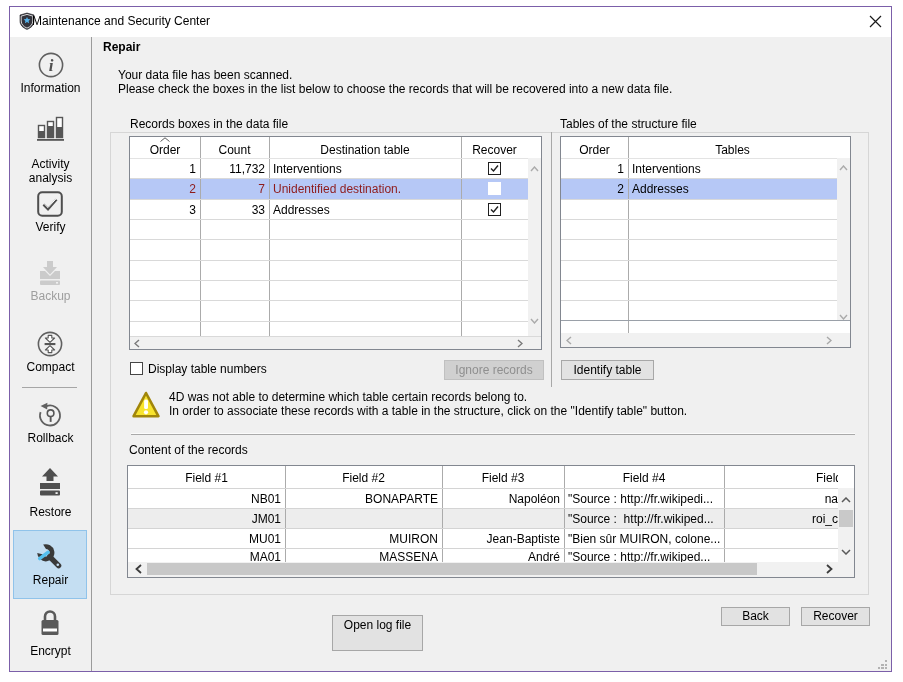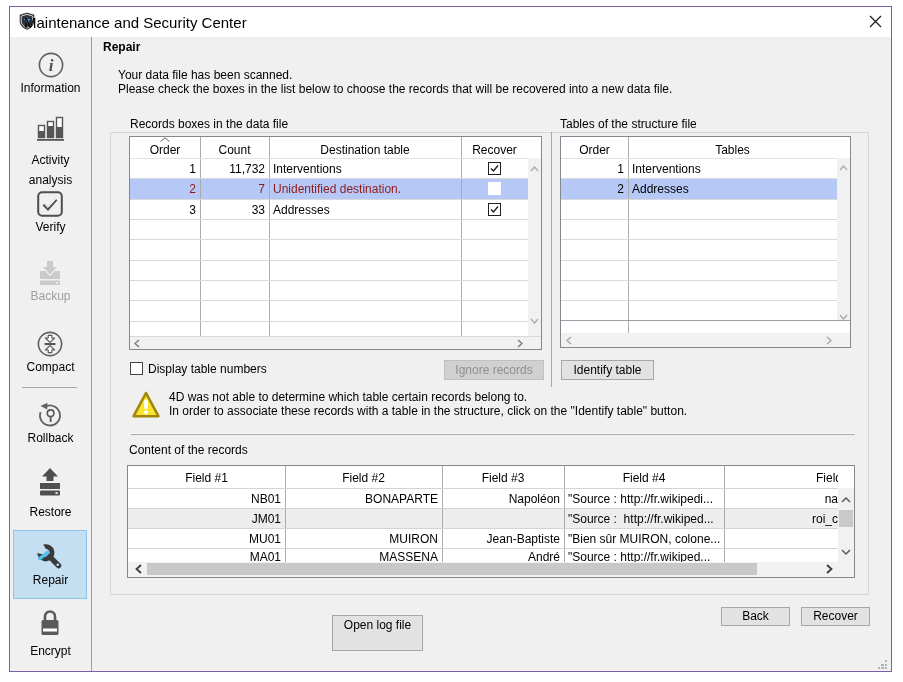--- a/index.html
+++ b/index.html
@@ -17,21 +17,21 @@
 </head>
 <body>
 <div id="frame"></div>
 <div id="titlebar"></div>
 
 <svg class="abs" style="left:19px;top:12px" width="16" height="18" viewBox="0 0 16 18">
   <path d="M8 1 L15 3 L15 9 C15 13 12 16 8 17.4 C4 16 1 13 1 9 L1 3 Z" fill="#33333b" stroke="#1c1c22" stroke-width="0.6"></path>
   <path d="M8 2.4 L13.8 4.1 L13.8 9 C13.8 12.3 11.4 14.9 8 16.1 C4.6 14.9 2.2 12.3 2.2 9 L2.2 4.1 Z" fill="none" stroke="#e8e8e8" stroke-width="0.9"></path>
   <path d="M8 5 L9 7.1 L11.3 7.3 L9.6 8.9 L10.1 11.2 L8 10 L5.9 11.2 L6.4 8.9 L4.7 7.3 L7 7.1 Z" fill="#55b1e8"></path>
 </svg>
-<div class="abs" style="left:24px;top:14px;font-size:15px">Maintenance and Security Center</div>
+<div class="abs" style="left:32px;top:14px;font-size:12px">Maintenance and Security Center</div>
 <svg class="abs" style="left:869px;top:15px" width="13" height="13" viewBox="0 0 13 13">
   <path d="M1 1 L12 12 M12 1 L1 12" stroke="#1a1a1a" stroke-width="1.2"></path>
 </svg>
 
 <div class="vline" style="left:91px;top:37px;height:634px;background:#9b9b9b"></div>
 
 <svg class="abs" style="left:38px;top:52px" width="26" height="26" viewBox="0 0 26 26">
   <circle cx="13" cy="13" r="11.6" fill="none" stroke="#606060" stroke-width="1.6"></circle>
   <text x="13" y="18.5" text-anchor="middle" font-family="Liberation Serif" font-style="italic" font-weight="bold" font-size="17" fill="#505050">i</text>
 </svg>
@@ -39,21 +39,21 @@
 
 <svg class="abs" style="left:35px;top:113px" width="30" height="30" viewBox="0 0 30 30">
   <rect x="3.5" y="12.5" width="6" height="12" fill="#fff" stroke="#565656" stroke-width="1.4"></rect>
   <rect x="4" y="18" width="5" height="6" fill="#565656"></rect>
   <rect x="12.5" y="8.5" width="6" height="16" fill="#fff" stroke="#565656" stroke-width="1.4"></rect>
   <rect x="13" y="13" width="5" height="11" fill="#565656"></rect>
   <rect x="21.5" y="4.5" width="6" height="20" fill="#fff" stroke="#565656" stroke-width="1.4"></rect>
   <rect x="22" y="14" width="5" height="10" fill="#565656"></rect>
   <rect x="2" y="26" width="27" height="1.8" fill="#565656"></rect>
 </svg>
-<div class="sblabel" style="top:150px;line-height:20px">Activity<br>analysis</div>
+<div class="sblabel" style="top:157px;line-height:14px">Activity<br>analysis</div>
 
 <svg class="abs" style="left:37px;top:191px" width="26" height="26" viewBox="0 0 26 26">
   <rect x="1.2" y="1.2" width="23.6" height="23.6" rx="4" fill="none" stroke="#4e4e4e" stroke-width="2"></rect>
   <path d="M6.5 13.5 L11 18 L19.5 8.5" fill="none" stroke="#4e4e4e" stroke-width="2.6"></path>
   <path d="M7.2 12.8 L11 16.6 L18.8 8" fill="none" stroke="#fff" stroke-width="1"></path>
 </svg>
 <div class="sblabel" style="top:221px">Verify</div>
 
 <svg class="abs" style="left:37px;top:259px" width="26" height="28" viewBox="0 0 26 28">
   <path d="M10 2 L16 2 L16 8 L20 8 L13 15.5 L6 8 L10 8 Z" fill="#cbcbcb"></path>

